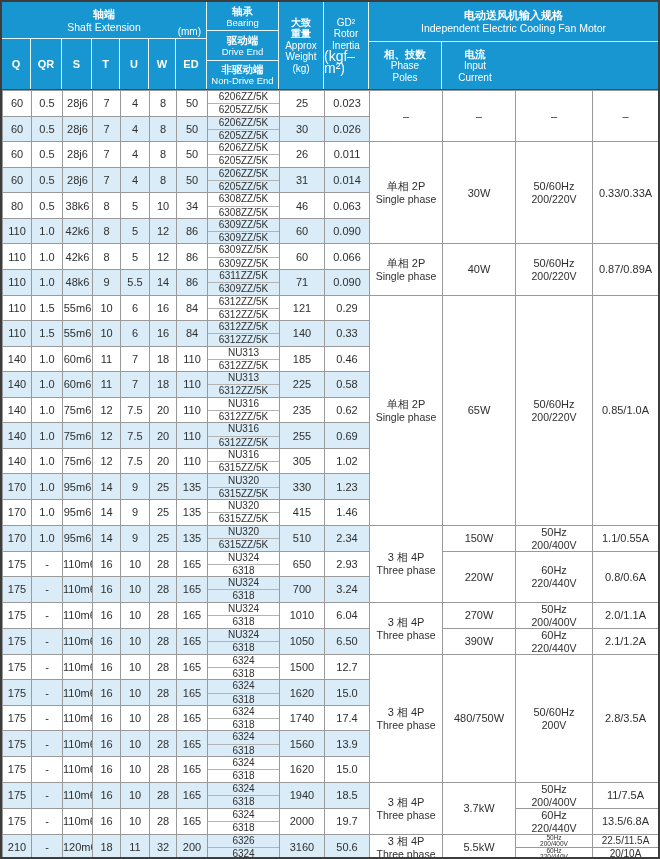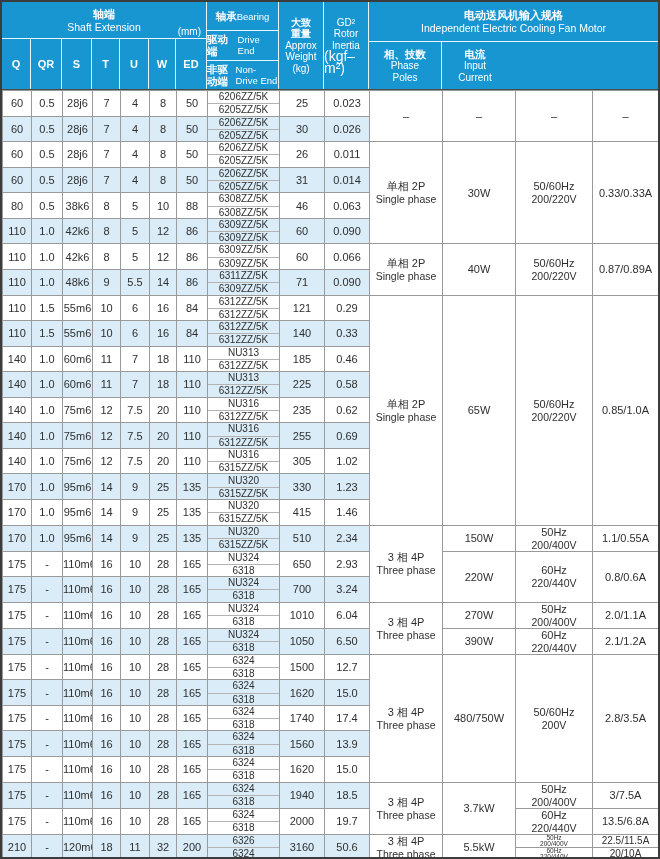--- a/index.html
+++ b/index.html
@@ -25,21 +25,21 @@
     display:flex; flex-direction:column; justify-content:center; align-items:center; }
   .shaft-title .zh { font-size:11px; font-weight:bold; line-height:13px; }
   .shaft-title .en { font-size:10.5px; line-height:12px; }
   .shaft-unit { position:absolute; right:5px; bottom:1px; font-size:10px; }
   .shaft-cols { flex:1; display:flex; }
   .shaft-col { display:flex; align-items:center; justify-content:center;
     font-size:11px; font-weight:bold; border-right:1px solid rgba(255,255,255,.9); }
   .shaft-col:last-child { border-right:none; }
   
   .brgsec { width:72px; display:flex; flex-direction:column; }
-  .brg-band { flex:1; display:flex; flex-direction:row; justify-content:center; align-items:center;
+  .brg-band { flex:1; display:flex; flex-direction:column; justify-content:center; align-items:center;
     border-bottom:1px solid rgba(255,255,255,.9); }
   .brg-band:last-child { border-bottom:none; }
   .brg-band .zh { font-size:10.5px; font-weight:bold; line-height:12px; }
   .brg-band .en { font-size:9.5px; line-height:11px; }
   
   .vstack { display:flex; flex-direction:column; justify-content:center; align-items:center; }
   .wtsec { width:45px; } .gdsec { width:45px; }
   .wtsec span, .gdsec span { font-size:10px; line-height:11.5px; }
   .wtsec .zh, .gdsec .zh { font-weight:bold; }
   .gdsec .small { font-size:14px; }
@@ -244,21 +244,21 @@
           <td class="s">31</td>
           <td class="s">0.014</td>
         </tr>
         <tr>
           <td class="s">80</td>
           <td class="s">0.5</td>
           <td class="s">38k6</td>
           <td class="s">8</td>
           <td class="s">5</td>
           <td class="s">10</td>
-          <td class="s">88</td>
+          <td class="s">34</td>
           <td class="s brg">
             <div class="b1">6308ZZ/5K</div>
             <div class="b2">6308ZZ/5K</div>
           </td>
           <td class="s">46</td>
           <td class="s">0.063</td>
         </tr>
         <tr class="even">
           <td class="s">110</td>
           <td class="s">1.0</td>
@@ -667,21 +667,21 @@
           <td class="s">18.5</td>
           <td class="fan" rowspan="2">
             <span class="l1">3 相 4P</span>
             <span class="l2">Three phase</span>
           </td>
           <td class="fan" rowspan="2">3.7kW</td>
           <td class="fan">
             <span class="l1">50Hz</span>
             <span class="l2">200/400V</span>
           </td>
-          <td class="fan">3/7.5A</td>
+          <td class="fan">11/7.5A</td>
         </tr>
         <tr>
           <td class="s">175</td>
           <td class="s">-</td>
           <td class="s">110m6</td>
           <td class="s">16</td>
           <td class="s">10</td>
           <td class="s">28</td>
           <td class="s">165</td>
           <td class="s brg">

